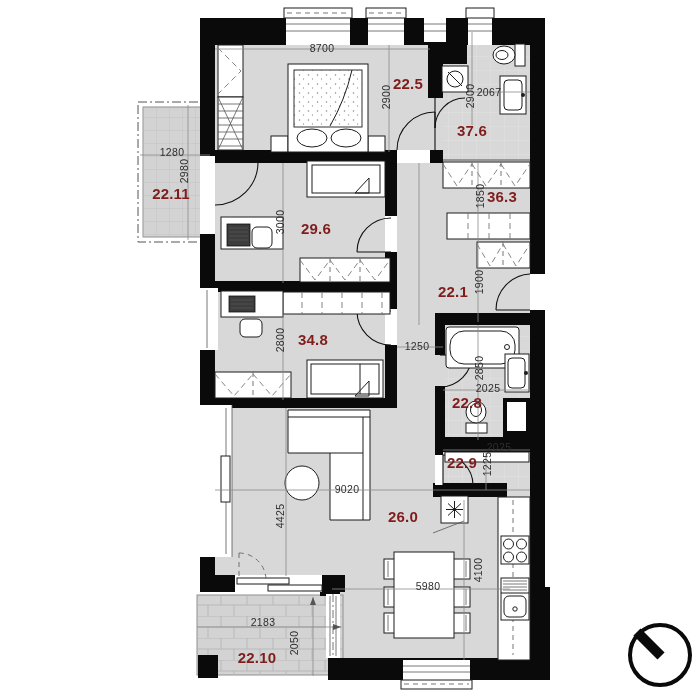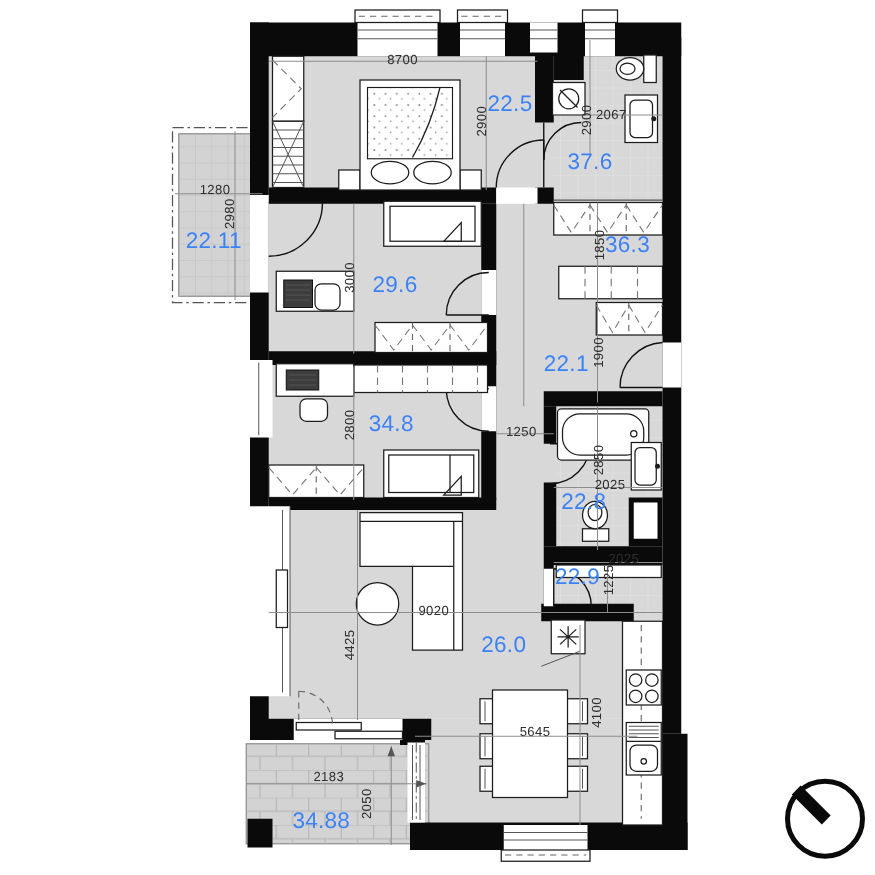--- a/index.html
+++ b/index.html
@@ -1,20 +1,20 @@
 <!DOCTYPE html>
 <html><head>
 <meta charset="utf-8">
 <style>
   html,body{margin:0;padding:0;background:#ffffff;}
   .stage{position:relative;width:700px;height:700px;background:#fff;overflow:hidden;
          font-family:"Liberation Sans",sans-serif;}
   .stage svg{position:absolute;left:0;top:0;}
   .lbl{position:absolute;transform:translate(-50%,-50%);white-space:nowrap;pointer-events:none;}
-  .room{font-size:18px;font-weight:normal;color:#3b82f6;letter-spacing:0.2px;}
+  .room{font-size:15px;font-weight:bold;color:#7f1d1d;letter-spacing:0.2px;}
   .dim{font-size:10.5px;color:#2e2e2e;letter-spacing:0.3px;}
   .dim.v{transform:translate(-50%,-50%) rotate(-90deg);}
   
   .wall{fill:#0a0a0a;stroke:none;}
   .open{fill:#ffffff;stroke:none;}
   .f{fill:#ffffff;stroke:#1c1c1c;stroke-width:1;}
   .fl{fill:none;stroke:#1c1c1c;stroke-width:1;}
   .thin{fill:none;stroke:#555;stroke-width:0.8;}
   .dash{fill:none;stroke:#666;stroke-width:0.9;stroke-dasharray:5 4;}
   .hatch{fill:none;stroke:#777;stroke-width:0.9;stroke-dasharray:6 4;}
@@ -386,38 +386,38 @@
 
 <div class="lbl room" style="left:453px;top:291px">22.1</div>
 <div class="lbl room" style="left:403px;top:516px">26.0</div>
 <div class="lbl room" style="left:313px;top:339px">34.8</div>
 <div class="lbl room" style="left:316px;top:228px">29.6</div>
 <div class="lbl room" style="left:408px;top:83px">22.5</div>
 <div class="lbl room" style="left:472px;top:130px">37.6</div>
 <div class="lbl room" style="left:502px;top:196px">36.3</div>
 <div class="lbl room" style="left:467px;top:402px">22.8</div>
 <div class="lbl room" style="left:462px;top:462px">22.9</div>
-<div class="lbl room" style="left:257px;top:657px">34.88</div>
+<div class="lbl room" style="left:257px;top:657px">22.10</div>
 <div class="lbl room" style="left:171px;top:193px">22.11</div>
 
 <div class="lbl dim" style="left:322px;top:48px">8700</div>
 <div class="lbl dim v" style="left:386px;top:97px">2900</div>
 <div class="lbl dim v" style="left:470px;top:96px">2900</div>
 <div class="lbl dim" style="left:489px;top:92px">2067</div>
 <div class="lbl dim" style="left:172px;top:152px">1280</div>
 <div class="lbl dim v" style="left:184px;top:171px">2980</div>
 <div class="lbl dim v" style="left:280px;top:222px">3000</div>
 <div class="lbl dim v" style="left:480px;top:196px">1850</div>
 <div class="lbl dim v" style="left:479px;top:282px">1900</div>
 <div class="lbl dim v" style="left:280px;top:340px">2800</div>
 <div class="lbl dim" style="left:417px;top:346px">1250</div>
 <div class="lbl dim v" style="left:479px;top:368px">2850</div>
 <div class="lbl dim" style="left:488px;top:388px">2025</div>
 <div class="lbl dim" style="left:499px;top:447px">2025</div>
 <div class="lbl dim v" style="left:487px;top:464px">1225</div>
 <div class="lbl dim" style="left:347px;top:489px">9020</div>
 <div class="lbl dim v" style="left:280px;top:516px">4425</div>
-<div class="lbl dim" style="left:428px;top:586px">5645</div>
+<div class="lbl dim" style="left:428px;top:586px">5980</div>
 <div class="lbl dim v" style="left:478px;top:570px">4100</div>
 <div class="lbl dim" style="left:263px;top:622px">2183</div>
 <div class="lbl dim v" style="left:294px;top:643px">2050</div>
 
 </div>
 
 </body></html>

